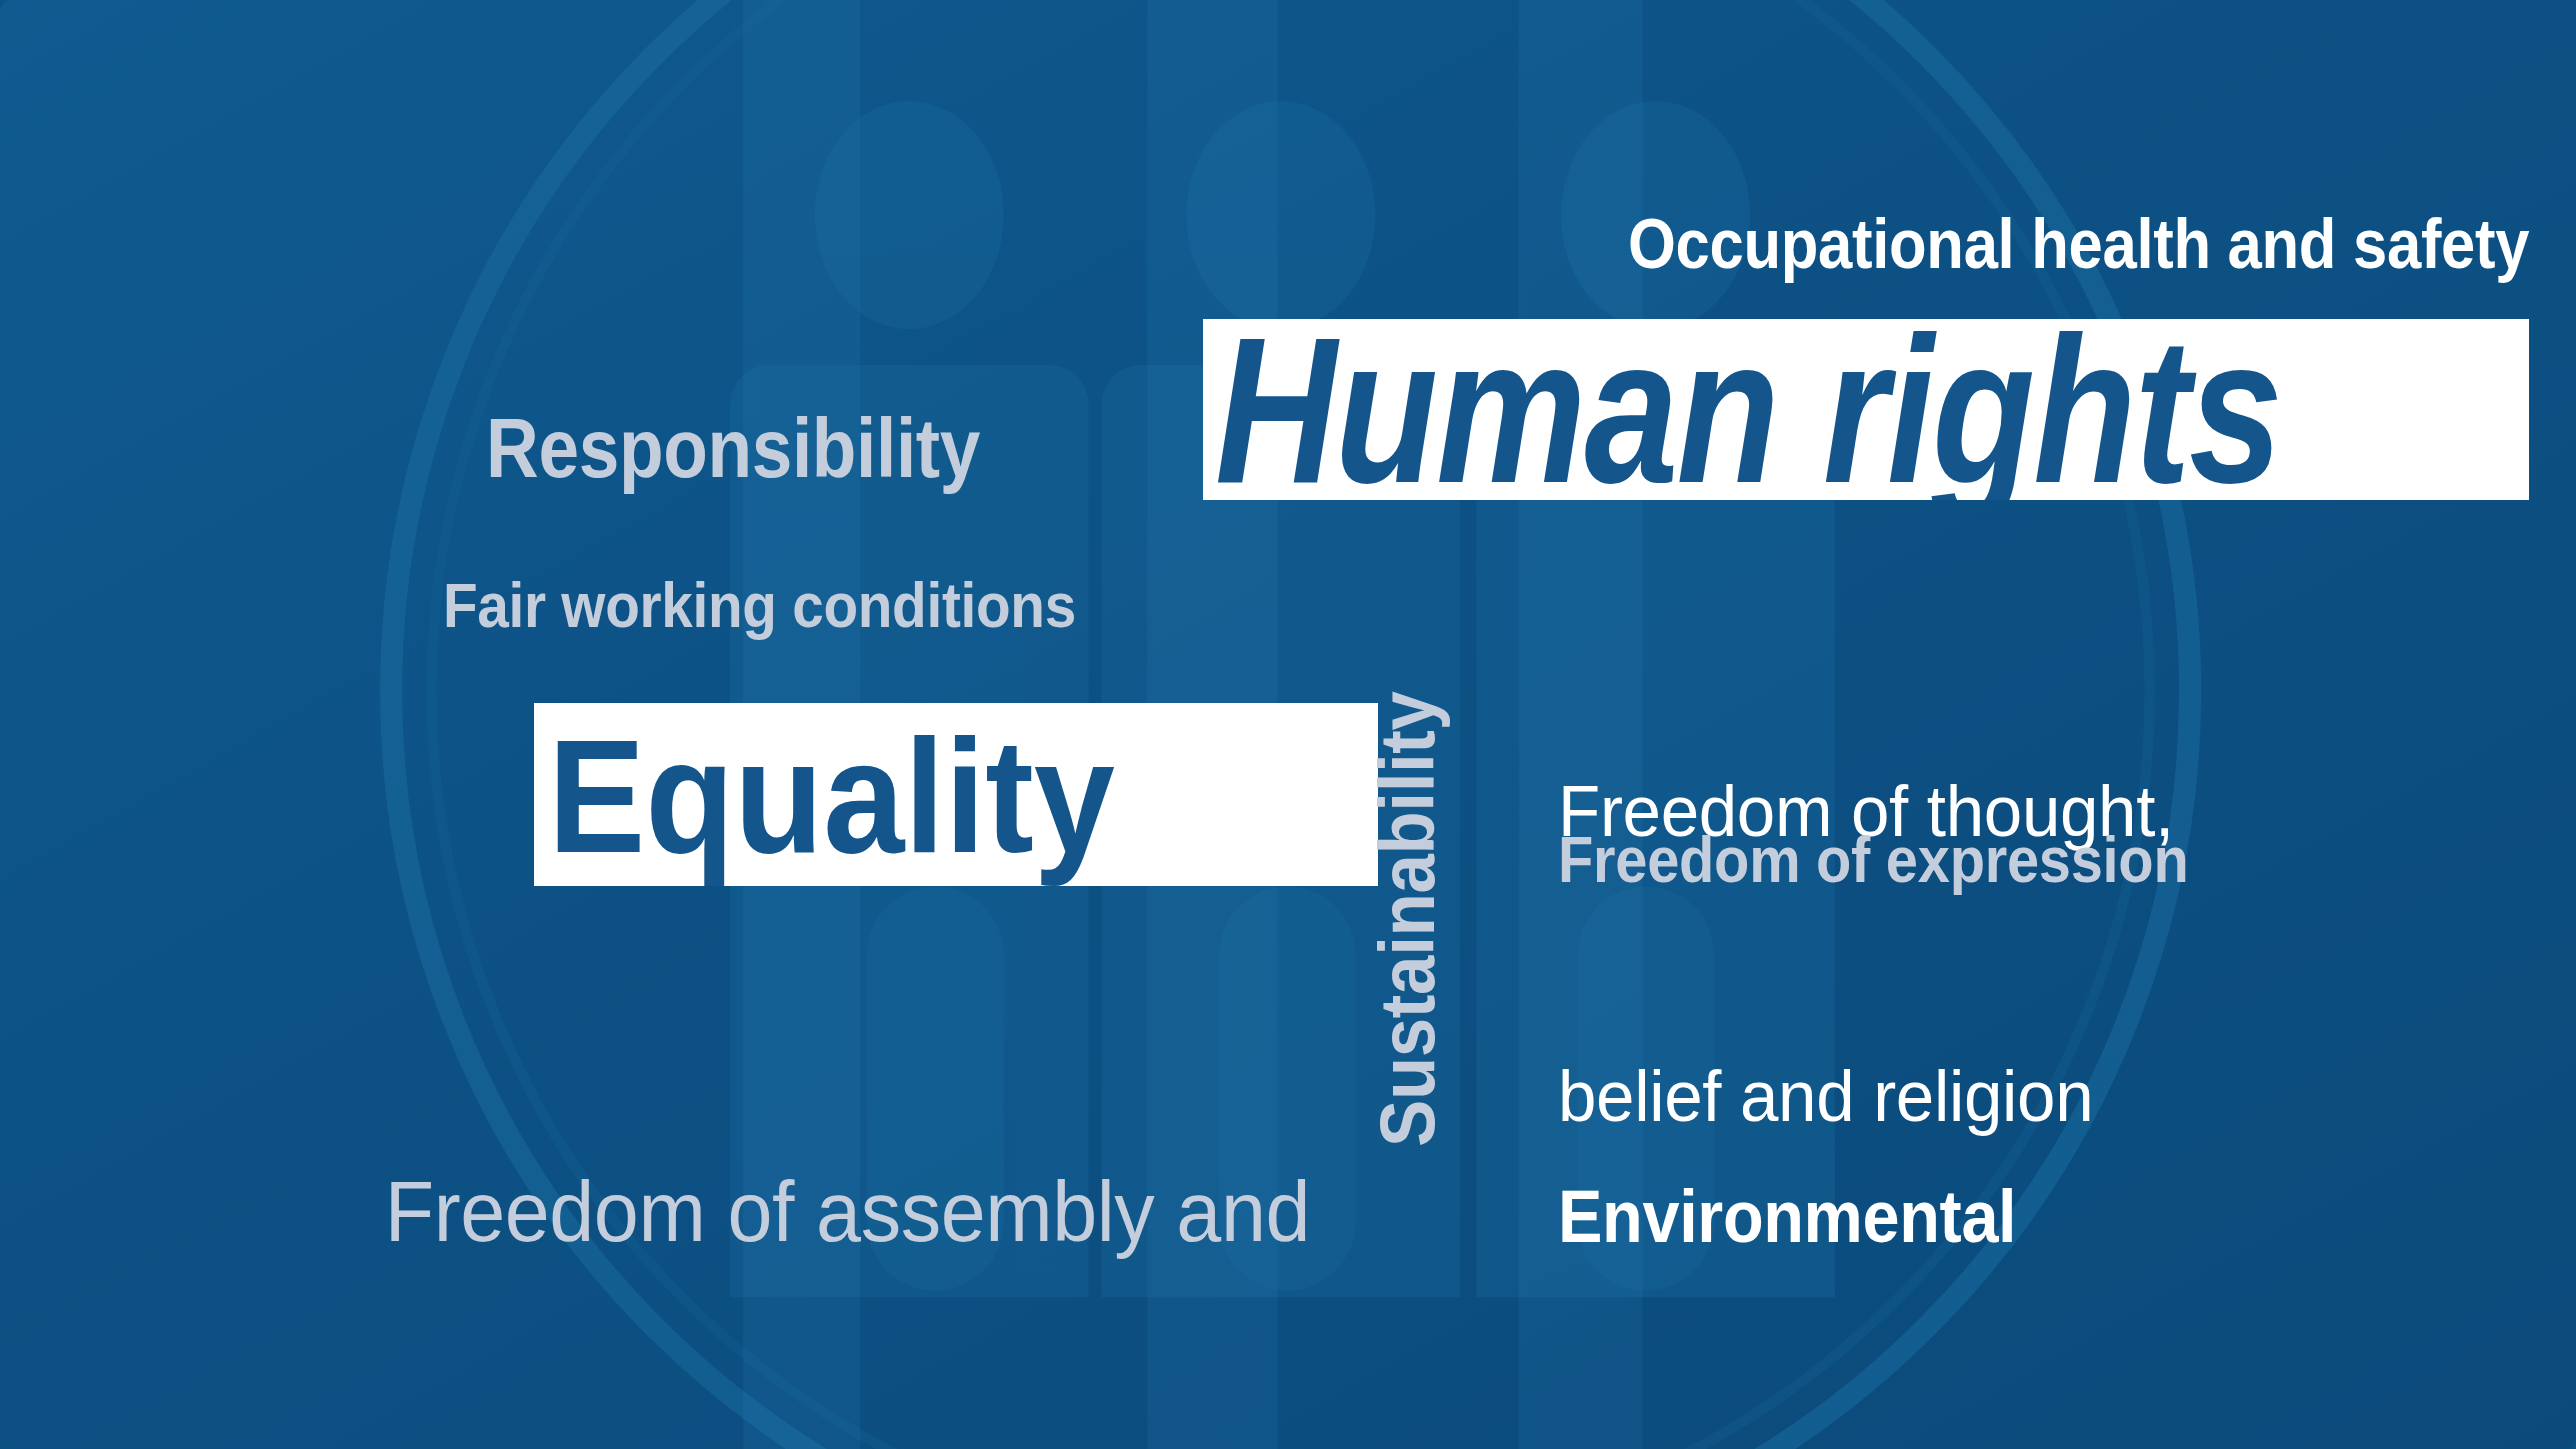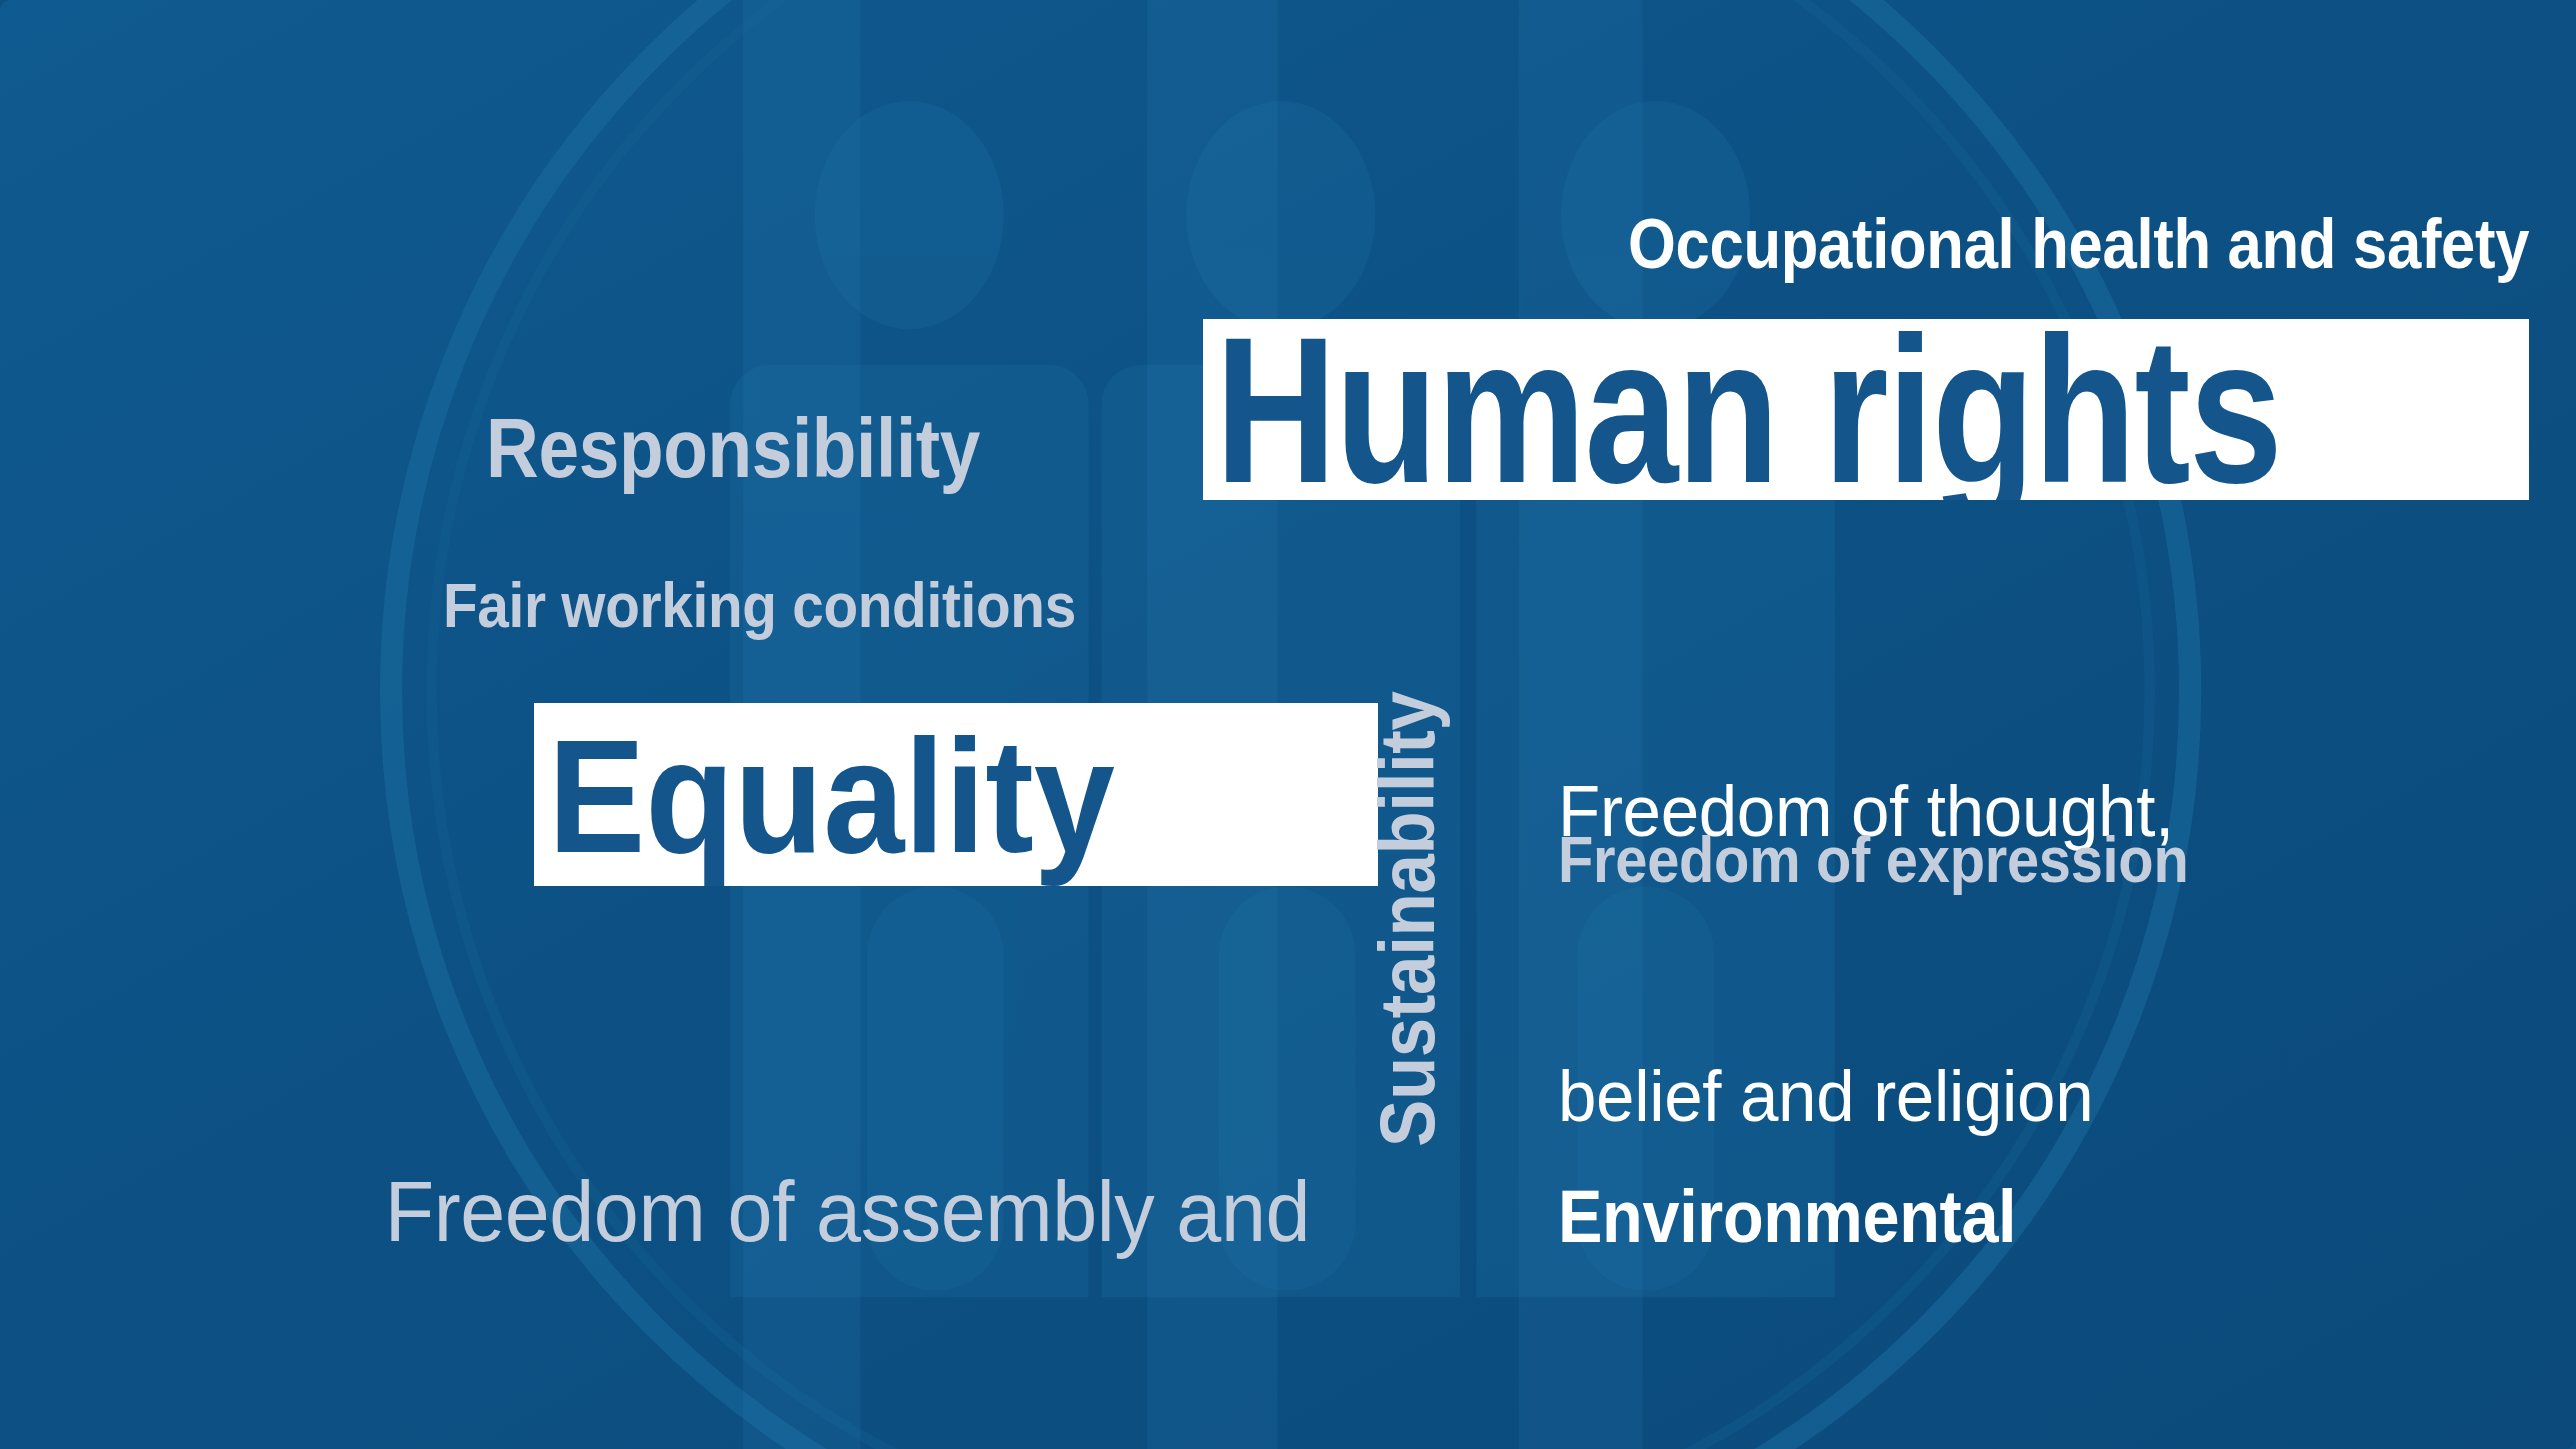--- a/index.html
+++ b/index.html
@@ -50,20 +50,21 @@
     transform:scaleX(0.88);
     transform-origin:right top;
     text-align:right;
   }
 
   
   #box-human-rights{
     left:1203px; top:319px;
     width:1326px; height:181px;
     justify-content:flex-start;
+    font-style:italic;
   }
   #box-human-rights .inner{
     font-size:196px;
     font-weight:700;
     transform:scaleX(0.86) scaleY(1.06);
     transform-origin:left center;
     margin-left:11.7px;
     margin-top:3.9px;
     letter-spacing:-0.01em;
   }

